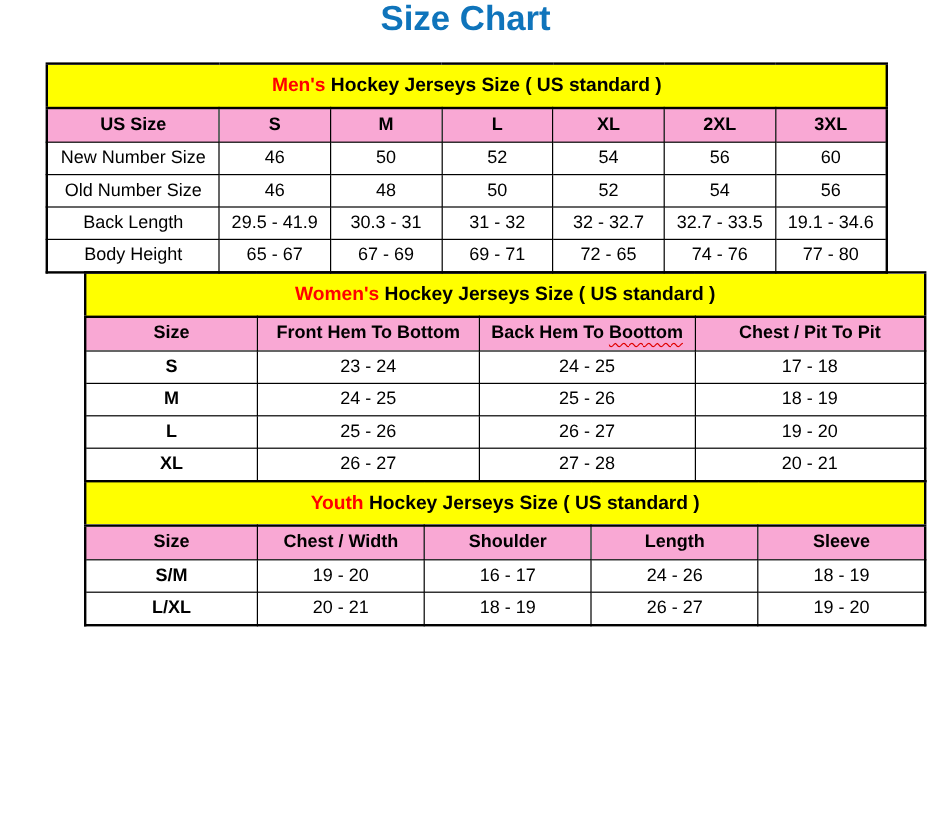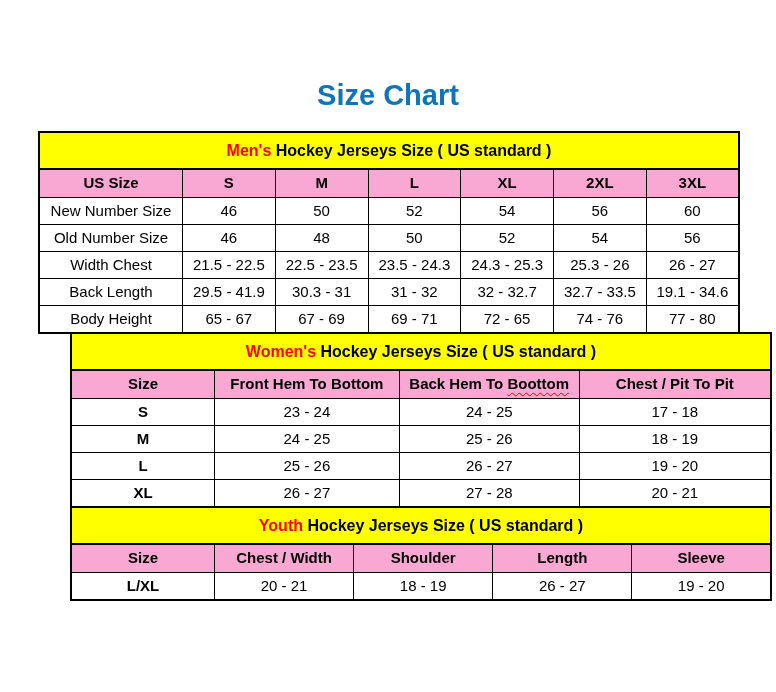--- a/index.html
+++ b/index.html
@@ -12,22 +12,21 @@
   html, body { margin: 0; padding: 0; }
   body {
     width: 776px;
     height: 692px;
     background: #ffffff;
     font-family: "Liberation Sans", sans-serif;
     color: var(--ink);
     overflow: hidden;
   }
   .page-title {
-    margin: 17px;
-    padding-top: 62px;
+    margin: 0;
     text-align: center;
     font-size: 29px;
     font-weight: bold;
     letter-spacing: 0px;
     color: var(--blue);
   }
   .tables-wrap {
     width: 702px;
     margin: 19px 0 0 38px;
   }
@@ -115,29 +114,20 @@
           <td>60</td>
         </tr>
         <tr>
           <td class="row-label">Old Number Size</td>
           <td>46</td>
           <td>48</td>
           <td>50</td>
           <td>52</td>
           <td>54</td>
           <td>56</td>
-        </tr>
-        <tr>
-          <td class="row-label">Width Chest</td>
-          <td>21.5 - 22.5</td>
-          <td>22.5 - 23.5</td>
-          <td>23.5 - 24.3</td>
-          <td>24.3 - 25.3</td>
-          <td>25.3 - 26</td>
-          <td>26 - 27</td>
         </tr>
         <tr>
           <td class="row-label">Back Length</td>
           <td>29.5 - 41.9</td>
           <td>30.3 - 31</td>
           <td>31 - 32</td>
           <td>32 - 32.7</td>
           <td>32.7 - 33.5</td>
           <td>19.1 - 34.6</td>
         </tr>
@@ -214,20 +204,27 @@
       <tr class="col-header-row">
           <th>Size</th>
           <th>Chest / Width</th>
           <th>Shoulder</th>
           <th>Length</th>
           <th>Sleeve</th>
         </tr>
     </thead>
     <tbody>
         <tr>
+          <td class="row-label">S/M</td>
+          <td>19 - 20</td>
+          <td>16 - 17</td>
+          <td>24 - 26</td>
+          <td>18 - 19</td>
+        </tr>
+        <tr>
           <td class="row-label">L/XL</td>
           <td>20 - 21</td>
           <td>18 - 19</td>
           <td>26 - 27</td>
           <td>19 - 20</td>
         </tr>
       </tbody>
   </table>
 
 </div>

